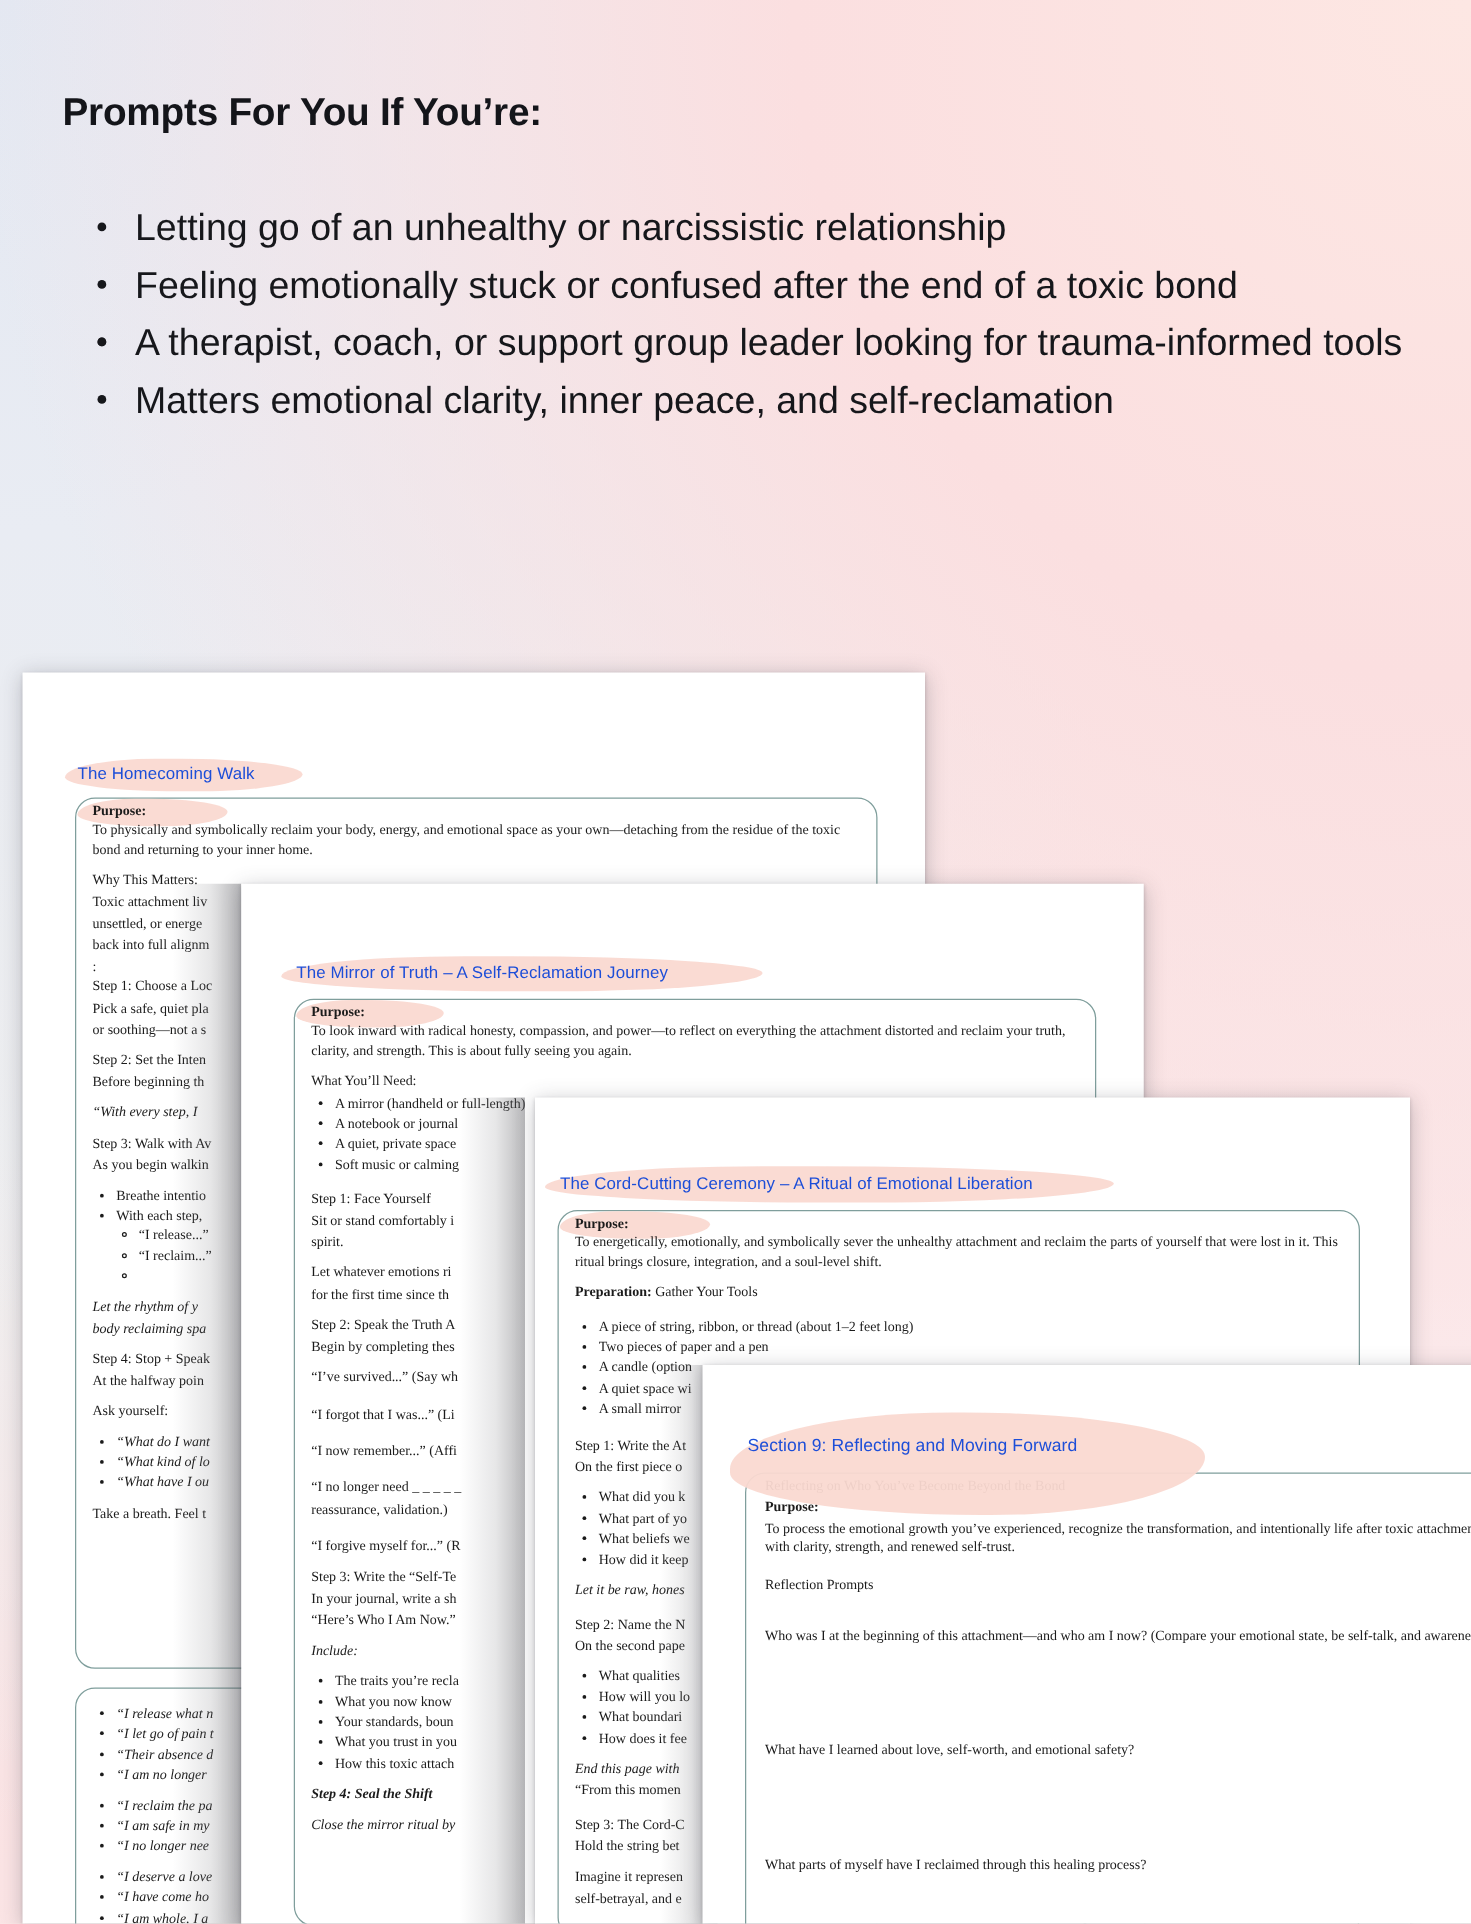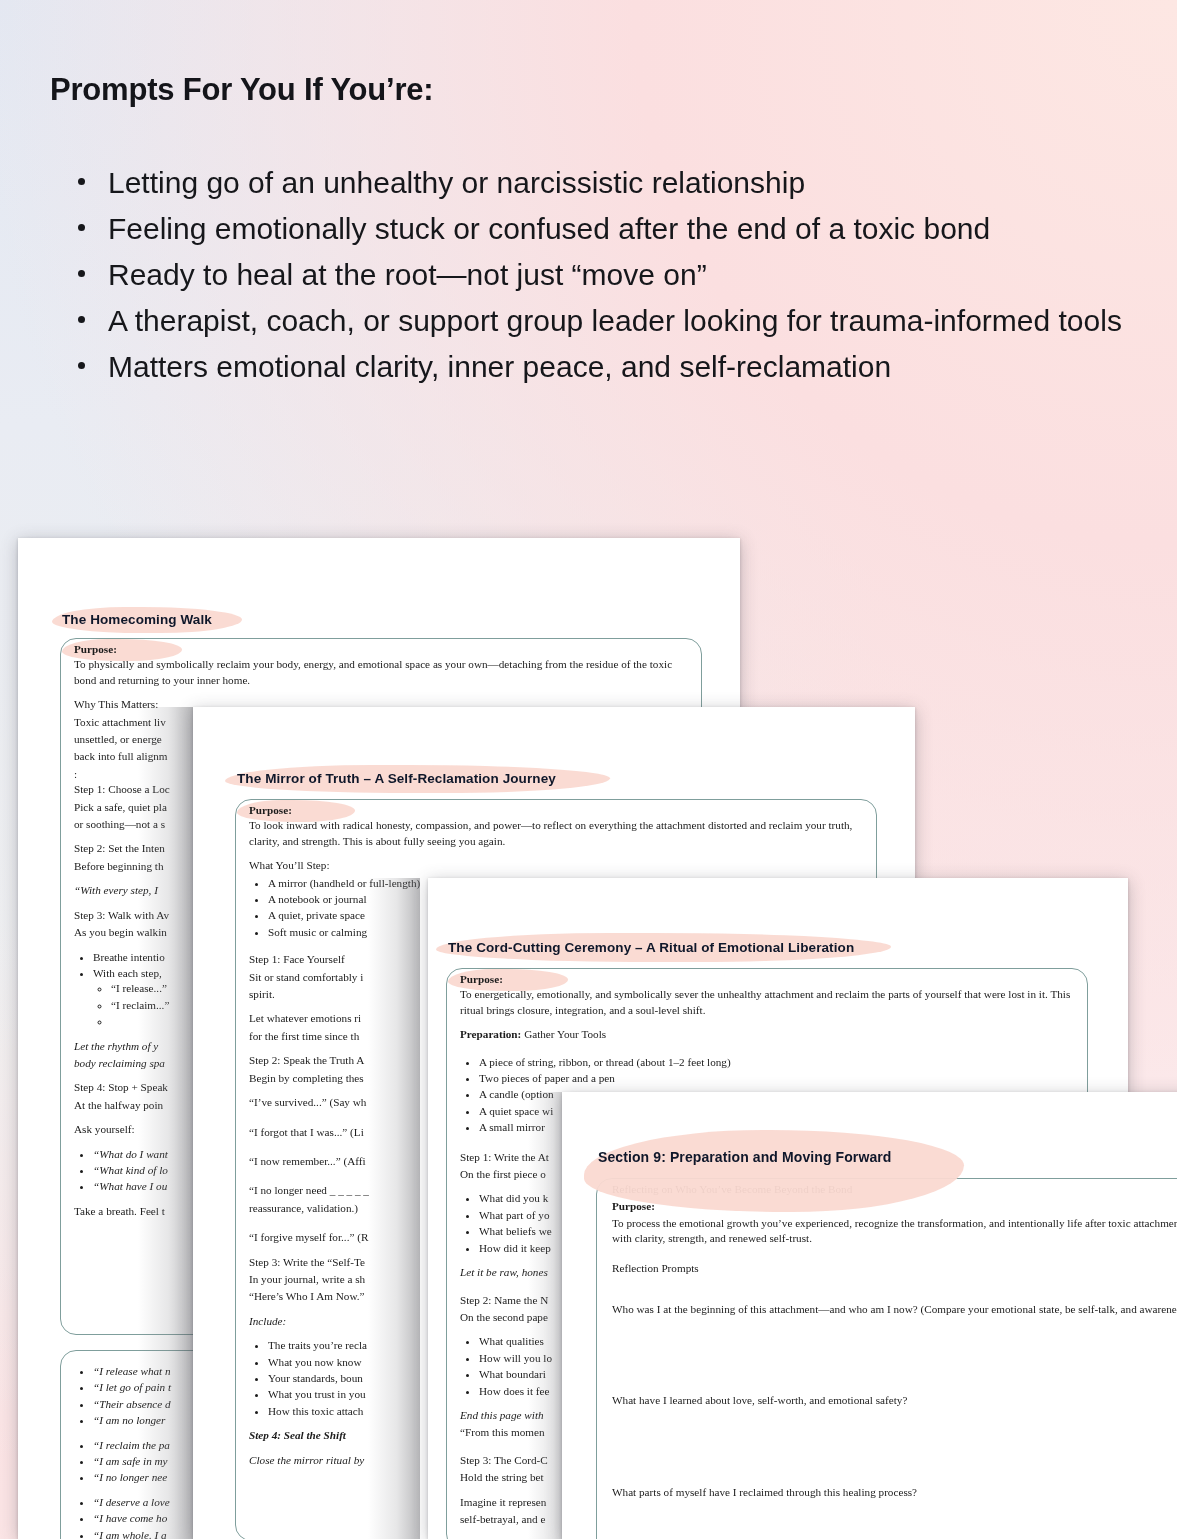--- a/index.html
+++ b/index.html
@@ -92,23 +92,23 @@
   }
   .doc-title-wrap {
     position: relative;
     display: inline-block;
     margin: 0;
   }
   .doc-title {
     position: relative;
     z-index: 2;
     font-family: "Liberation Sans", sans-serif;
-    font-weight: 700;
+    font-weight: 400;
     font-size: 13.5px;
-    color: #0f172a;
+    color: #1d4ed8;
     letter-spacing: 0.1px;
     white-space: nowrap;
   }
   .highlight-swash {
     position: absolute;
     z-index: 1;
     background: #fad9d1;
     border-radius: 40% 55% 45% 50% / 60% 50% 55% 45%;
     opacity: 0.95;
   }
@@ -168,21 +168,20 @@
     <li>
       <span class="bullet-dot"></span>
       <span>Letting go of an unhealthy or narcissistic relationship</span>
     </li>
     <li>
       <span class="bullet-dot"></span>
       <span>Feeling emotionally stuck or confused after the end of a toxic bond</span>
     </li>
     <li>
       <span class="bullet-dot"></span>
-      <span>Ready to heal at the root—not just “move on”</span>
     </li>
     <li>
       <span class="bullet-dot"></span>
       <span>A therapist, coach, or support group leader looking for trauma-informed tools</span>
     </li>
     <li>
       <span class="bullet-dot"></span>
       <span>Matters emotional clarity, inner peace, and self-reclamation</span>
     </li>
   </ul>
@@ -282,21 +281,21 @@
       </div>
 
       <div class="card-outline" style="left:42px; top:92px; width:640px; height:740px;"></div>
       <span class="highlight-swash" style="left:44px; top:93px; width:118px; height:22px; z-index:0;"></span>
 
       <div class="doc-body" style="left:56px; top:96px; width:616px;">
         <p>
           <span class="lbl">Purpose:</span><br>
           <span>To look inward with radical honesty, compassion, and power—to reflect on everything the attachment distorted and reclaim your truth, clarity, and strength. This is about fully seeing you again.</span>
         </p>
-        <p class="hd">What You’ll Step:</p>
+        <p class="hd">What You’ll Need:</p>
         <ul>
           <li>A mirror (handheld or full-length)</li>
           <li>A notebook or journal</li>
           <li>A quiet, private space</li>
           <li>Soft music or calming</li>
         </ul>
 
         <p class="hd" style="margin-top:12px;">Step 1: Face Yourself</p>
         <p style="margin-bottom:2px;">Sit or stand comfortably i</p>
         <p>spirit.</p>
@@ -389,21 +388,21 @@
 
       <div class="occl-shadow occl-right" style="left:100px; top:214px; width:46px; height:447px;"></div>
     </div>
   </div>
 
   <div class="doc-page" id="doc-page-4">
     <div class="doc-inner">
       <div style="position:absolute; left:36px; top:56px;">
         <div class="doc-title-wrap">
           <span class="highlight-swash" style="left:-14px; top:-18px; width:380px; height:82px; border-radius:48% 52% 46% 54% / 56% 44% 58% 42%;"></span>
-          <span class="doc-title" style="font-size:14px;">Section 9: Preparation and Moving Forward</span>
+          <span class="doc-title" style="font-size:14px;">Section 9: Reflecting and Moving Forward</span>
         </div>
       </div>
 
       <div class="card-outline" style="left:34px; top:86px; width:640px; height:380px;"></div>
 
       <div class="doc-body" style="left:50px; top:90px; width:600px;">
         <p class="hd">Reflecting on Who You’ve Become Beyond the Bond</p>
         <p style="margin-bottom:1px;">
           <span class="lbl">Purpose:</span>
         </p>

